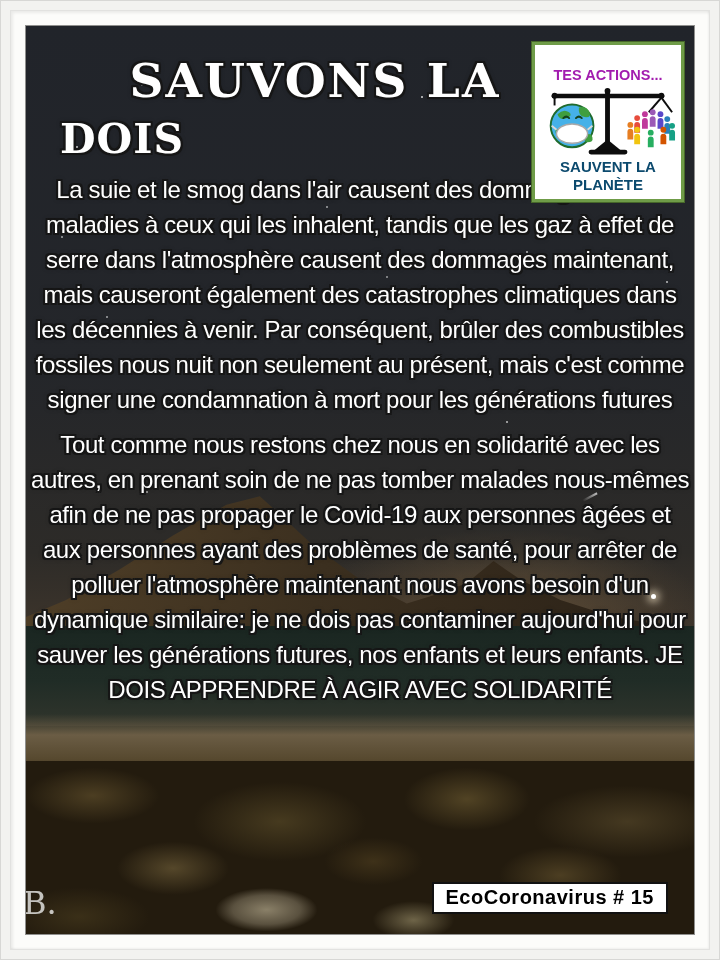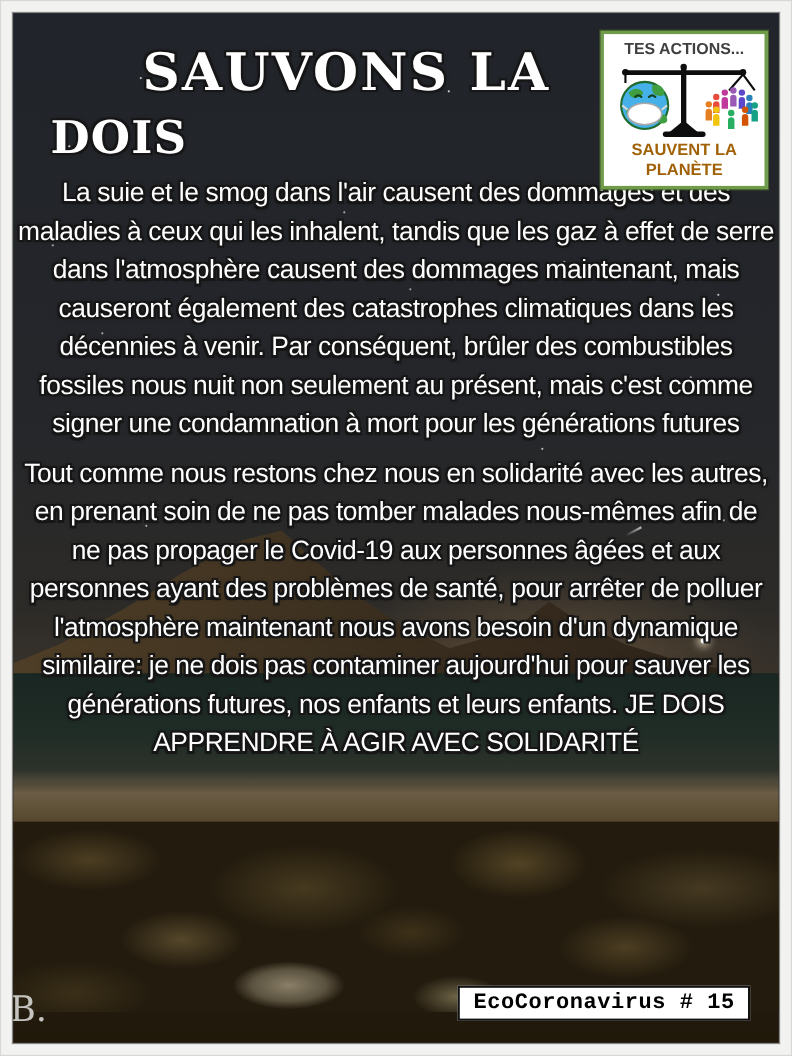--- a/index.html
+++ b/index.html
@@ -1,21 +1,21 @@
 <!DOCTYPE html>
 <html><head>
 <meta charset="utf-8">
 <style>
   html,body{margin:0;padding:0;background:#e9e9e7;}
   *{box-sizing:border-box;}
   .stage{width:720px;height:960px;position:relative;font-family:"Liberation Sans",sans-serif;}
 
   
   .frame{width:720px;height:960px;padding:9px;background:#f2f2f0;border:1px solid #d7d7d5;}
-  .frame-inner{width:100%;height:100%;background:#fcfcfa;
+  .frame-inner{width:100%;height:100%;padding:14px;background:#fcfcfa;
     border:1px solid #e2e2e0;
     box-shadow:inset 2px 2px 3px rgba(0,0,0,.07), inset -1px -1px 2px rgba(0,0,0,.05);}
   .photo{width:100%;height:100%;position:relative;overflow:hidden;background:#23262b;
     border:1px solid #8f8f8d;}
 
   
   .sky{position:absolute;inset:0;
     background:linear-gradient(180deg,#21242a 0%,#24262a 38%,#2d2b28 58%,#3c342b 66%,#4f4233 69%,#2b2a26 74%,#1d2620 78%,#243029 80%,#6b5d45 82%,#57492f 86%,#241c10 92%,#201809 100%);}
   .glow{position:absolute;left:30%;top:470px;width:560px;height:220px;border-radius:50%;
     background:radial-gradient(closest-side,rgba(150,115,70,.40),rgba(150,115,70,0) 70%);}
@@ -65,27 +65,27 @@
   .title{margin:26px 150px 0 60px;text-align:center;font-family:"DejaVu Serif",serif;
     font-weight:bold;font-size:47px;line-height:1.22;letter-spacing:2px;}
   .heading{font-family:"DejaVu Serif",serif;font-weight:bold;font-size:41px;line-height:1.1;
     letter-spacing:1px;margin:8px 0 0 34px;}
   .para{margin:10px 4px 0 4px;text-align:center;font-weight:normal;font-size:24px;
     line-height:35px;letter-spacing:-0.4px;}
 
   
   .logo{position:absolute;top:16px;right:10px;width:152px;background:#fff;
     border:3px solid #6f9c48;outline:1px solid #47682a;padding:6px 3px 5px;text-align:center;z-index:6;}
-  .logo-top{font-weight:bold;font-size:14.5px;color:#404040;letter-spacing:0;}
-  .logo-bottom{font-weight:bold;font-size:15px;color:#a16207;line-height:1.2;}
+  .logo-top{font-weight:bold;font-size:14.5px;color:#a21caf;letter-spacing:0;margin-top:16px;}
+  .logo-bottom{font-weight:bold;font-size:15px;color:#0c4a6e;line-height:1.2;}
   .logo svg{display:block;margin:2px auto 1px;}
 
   
   .badge{position:absolute;right:26px;bottom:20px;background:#fff;border:2px solid #111;
-    padding:2px 12px 3px;font-family:Liberation Mono, monospace;font-weight:bold;font-size:20px;
+    padding:2px 12px 3px;font-family:Liberation Sans, sans-serif;font-weight:bold;font-size:20px;
     color:#000;z-index:6;letter-spacing:0.5px;}
   .watermark{position:absolute;left:-3px;bottom:12px;font-family:"DejaVu Serif",serif;
     font-size:32px;color:rgba(225,225,222,.85);z-index:6;}
 </style>
 </head>
 <body>
 
 <div class="stage">
   <div class="frame">
     <div class="frame-inner">

